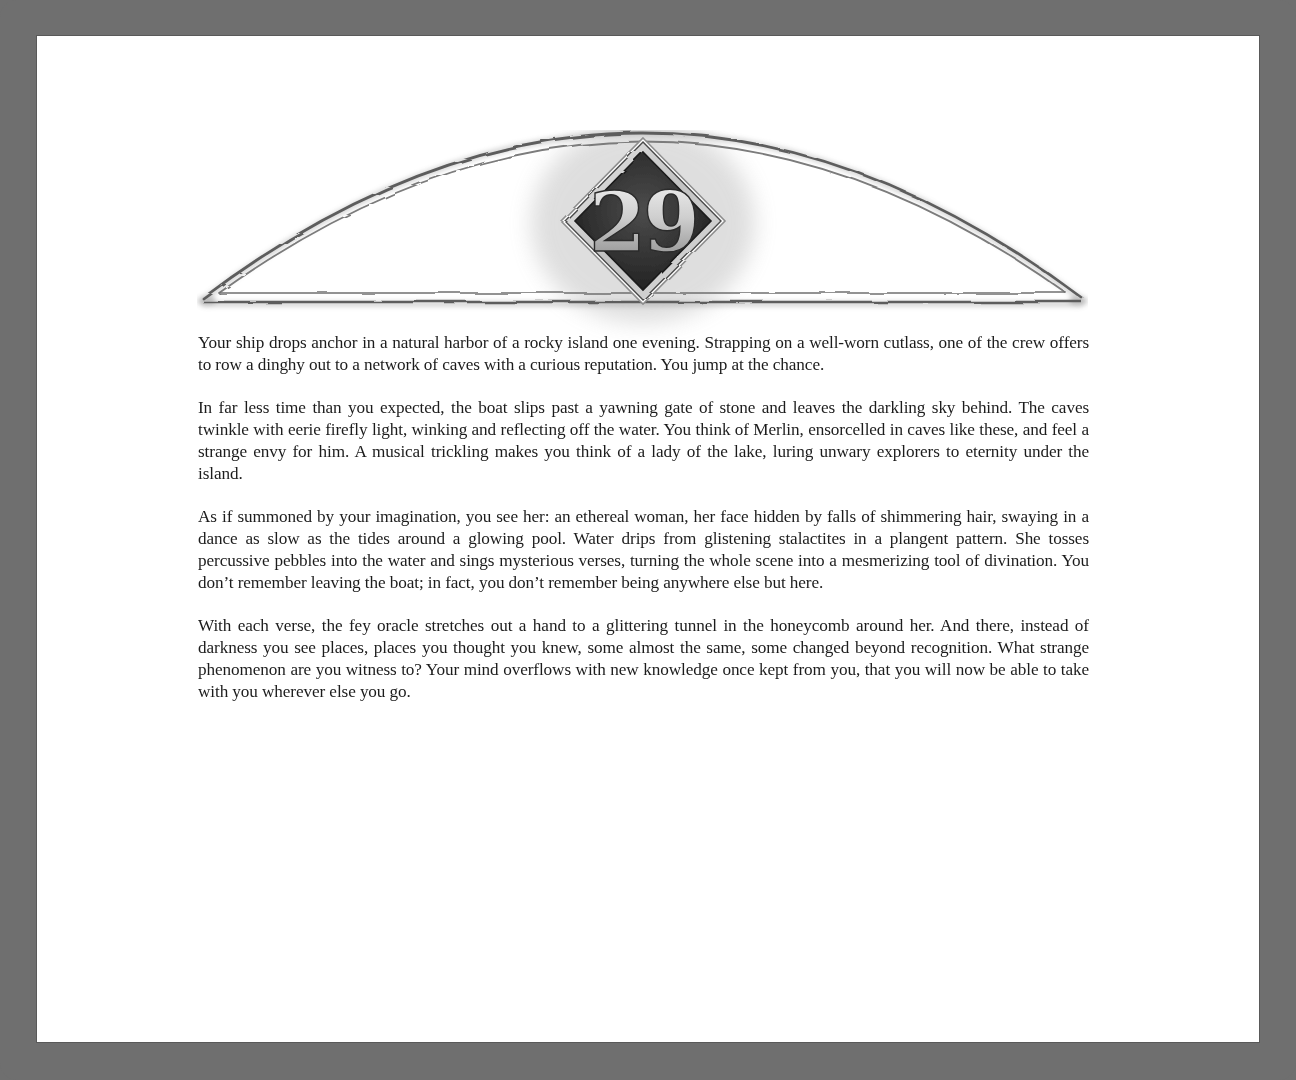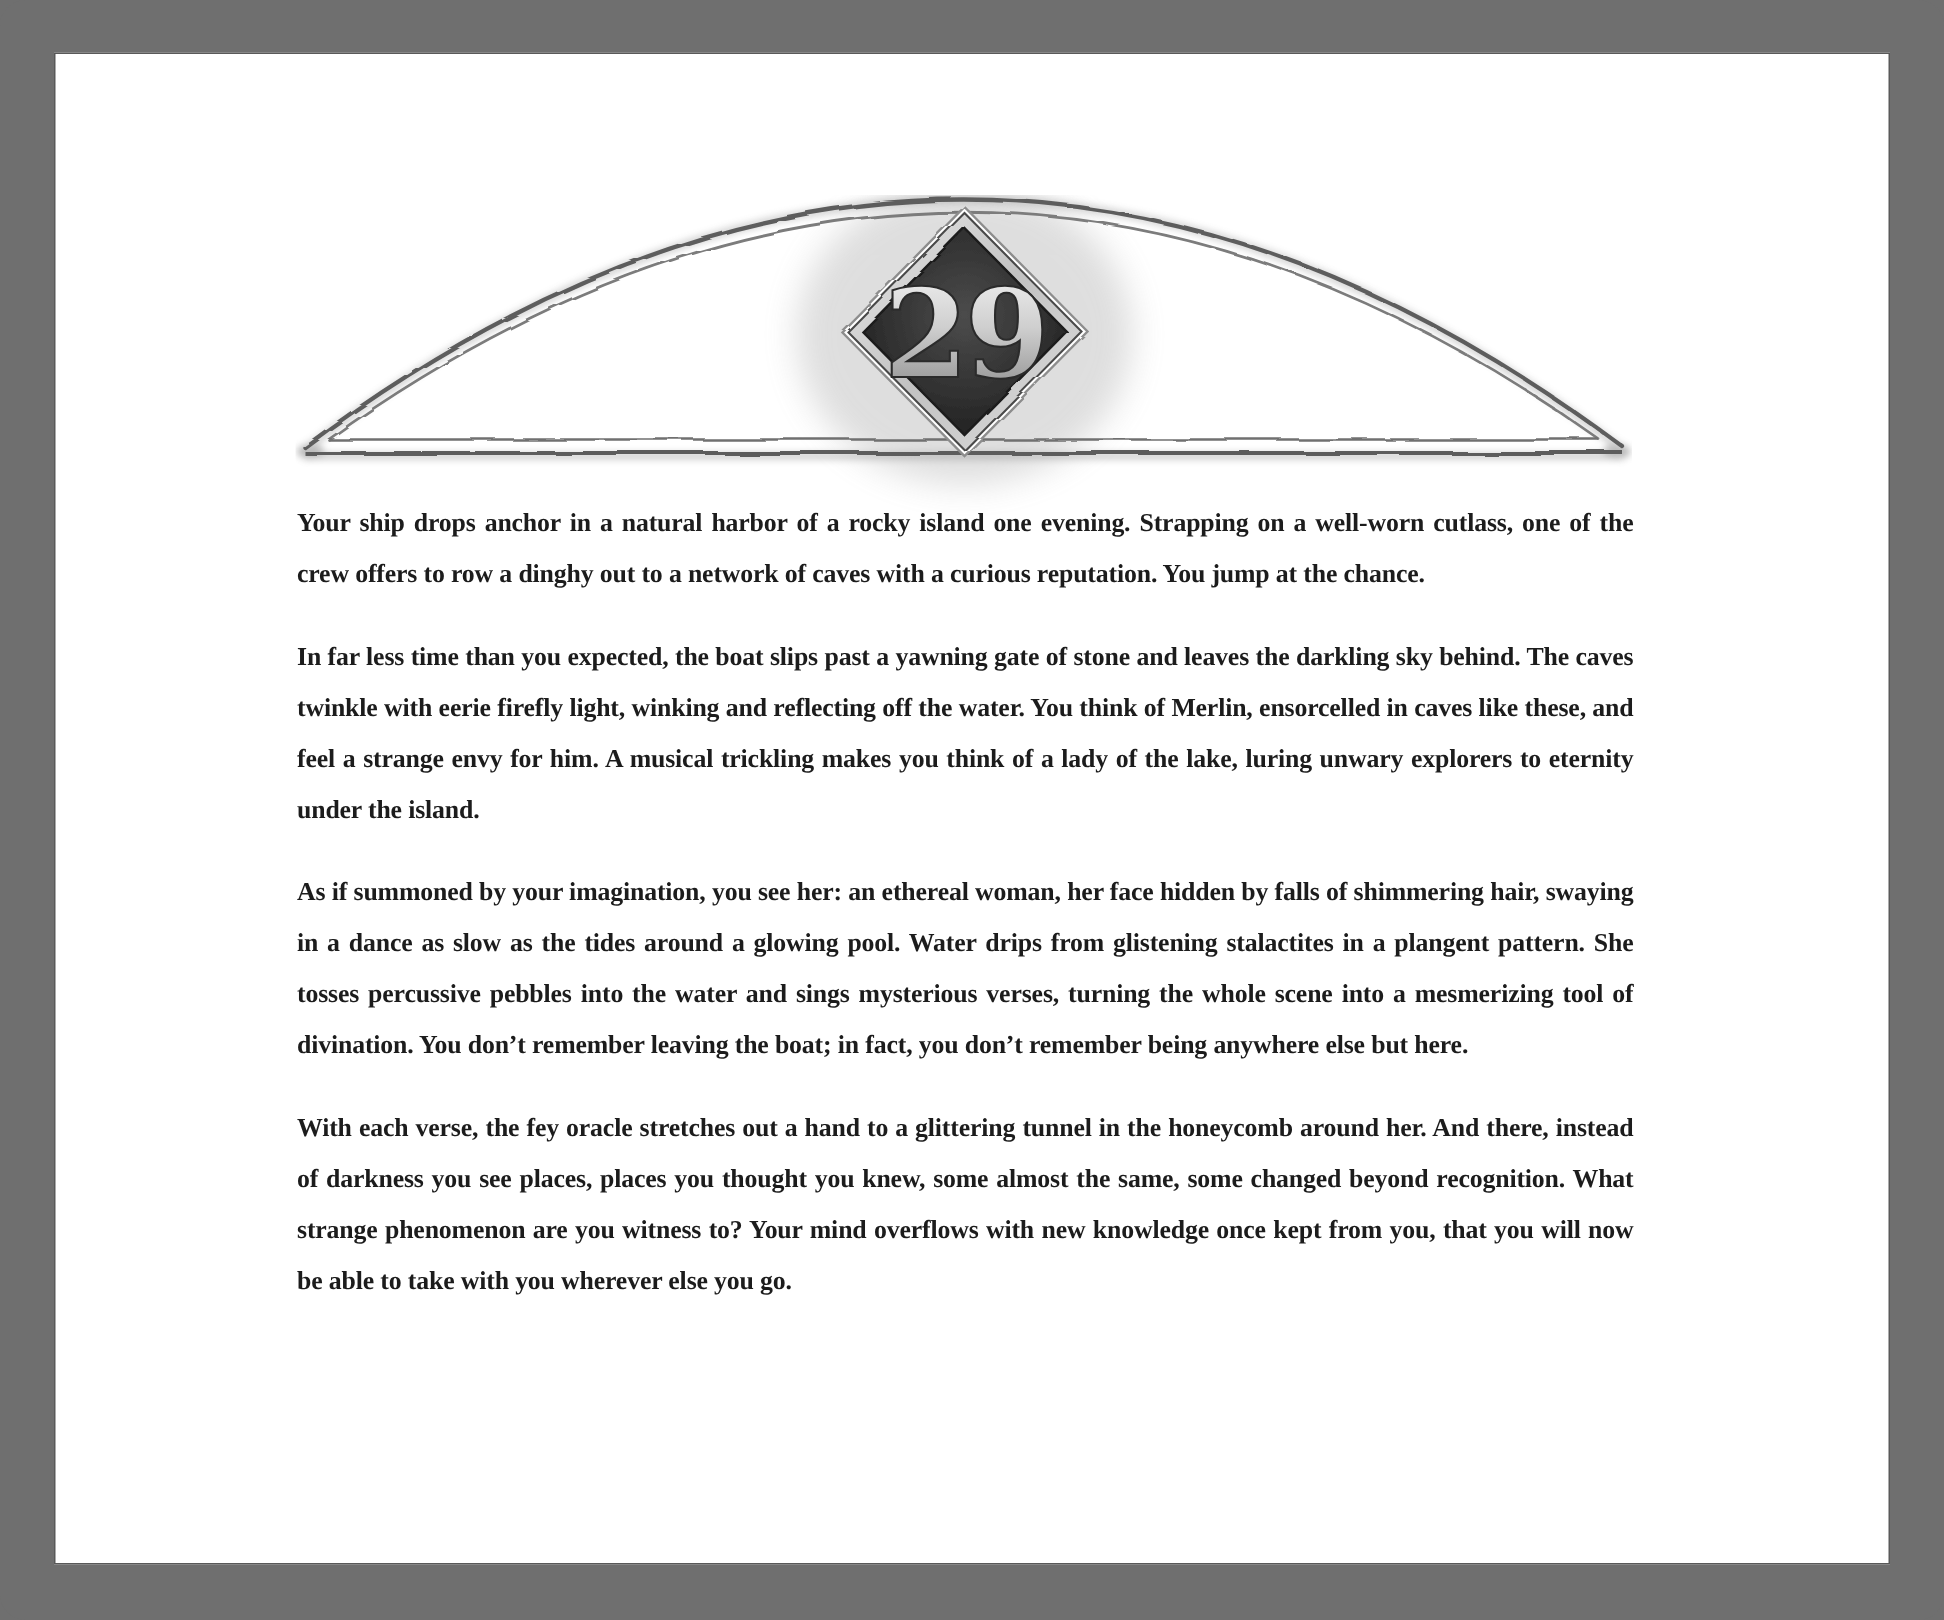--- a/index.html
+++ b/index.html
@@ -37,25 +37,24 @@
   }
   .text-block {
     position: absolute;
     left: 161px;
     top: 296px;
     width: 891px;
   }
   .text-block p {
     margin: 0 0 21px 0;
     font-size: 17.2px;
-    line-height: 34px;
+    line-height: 22px;
     letter-spacing: -0.1px;
     color: #1c1c1c;
     text-align: justify;
-    font-weight: bold;
   }
   svg { display: block; }
 </style>
 </head>
 <body>
 
 <div class="stage">
   <div class="page">
 
     <div class="ornament">

